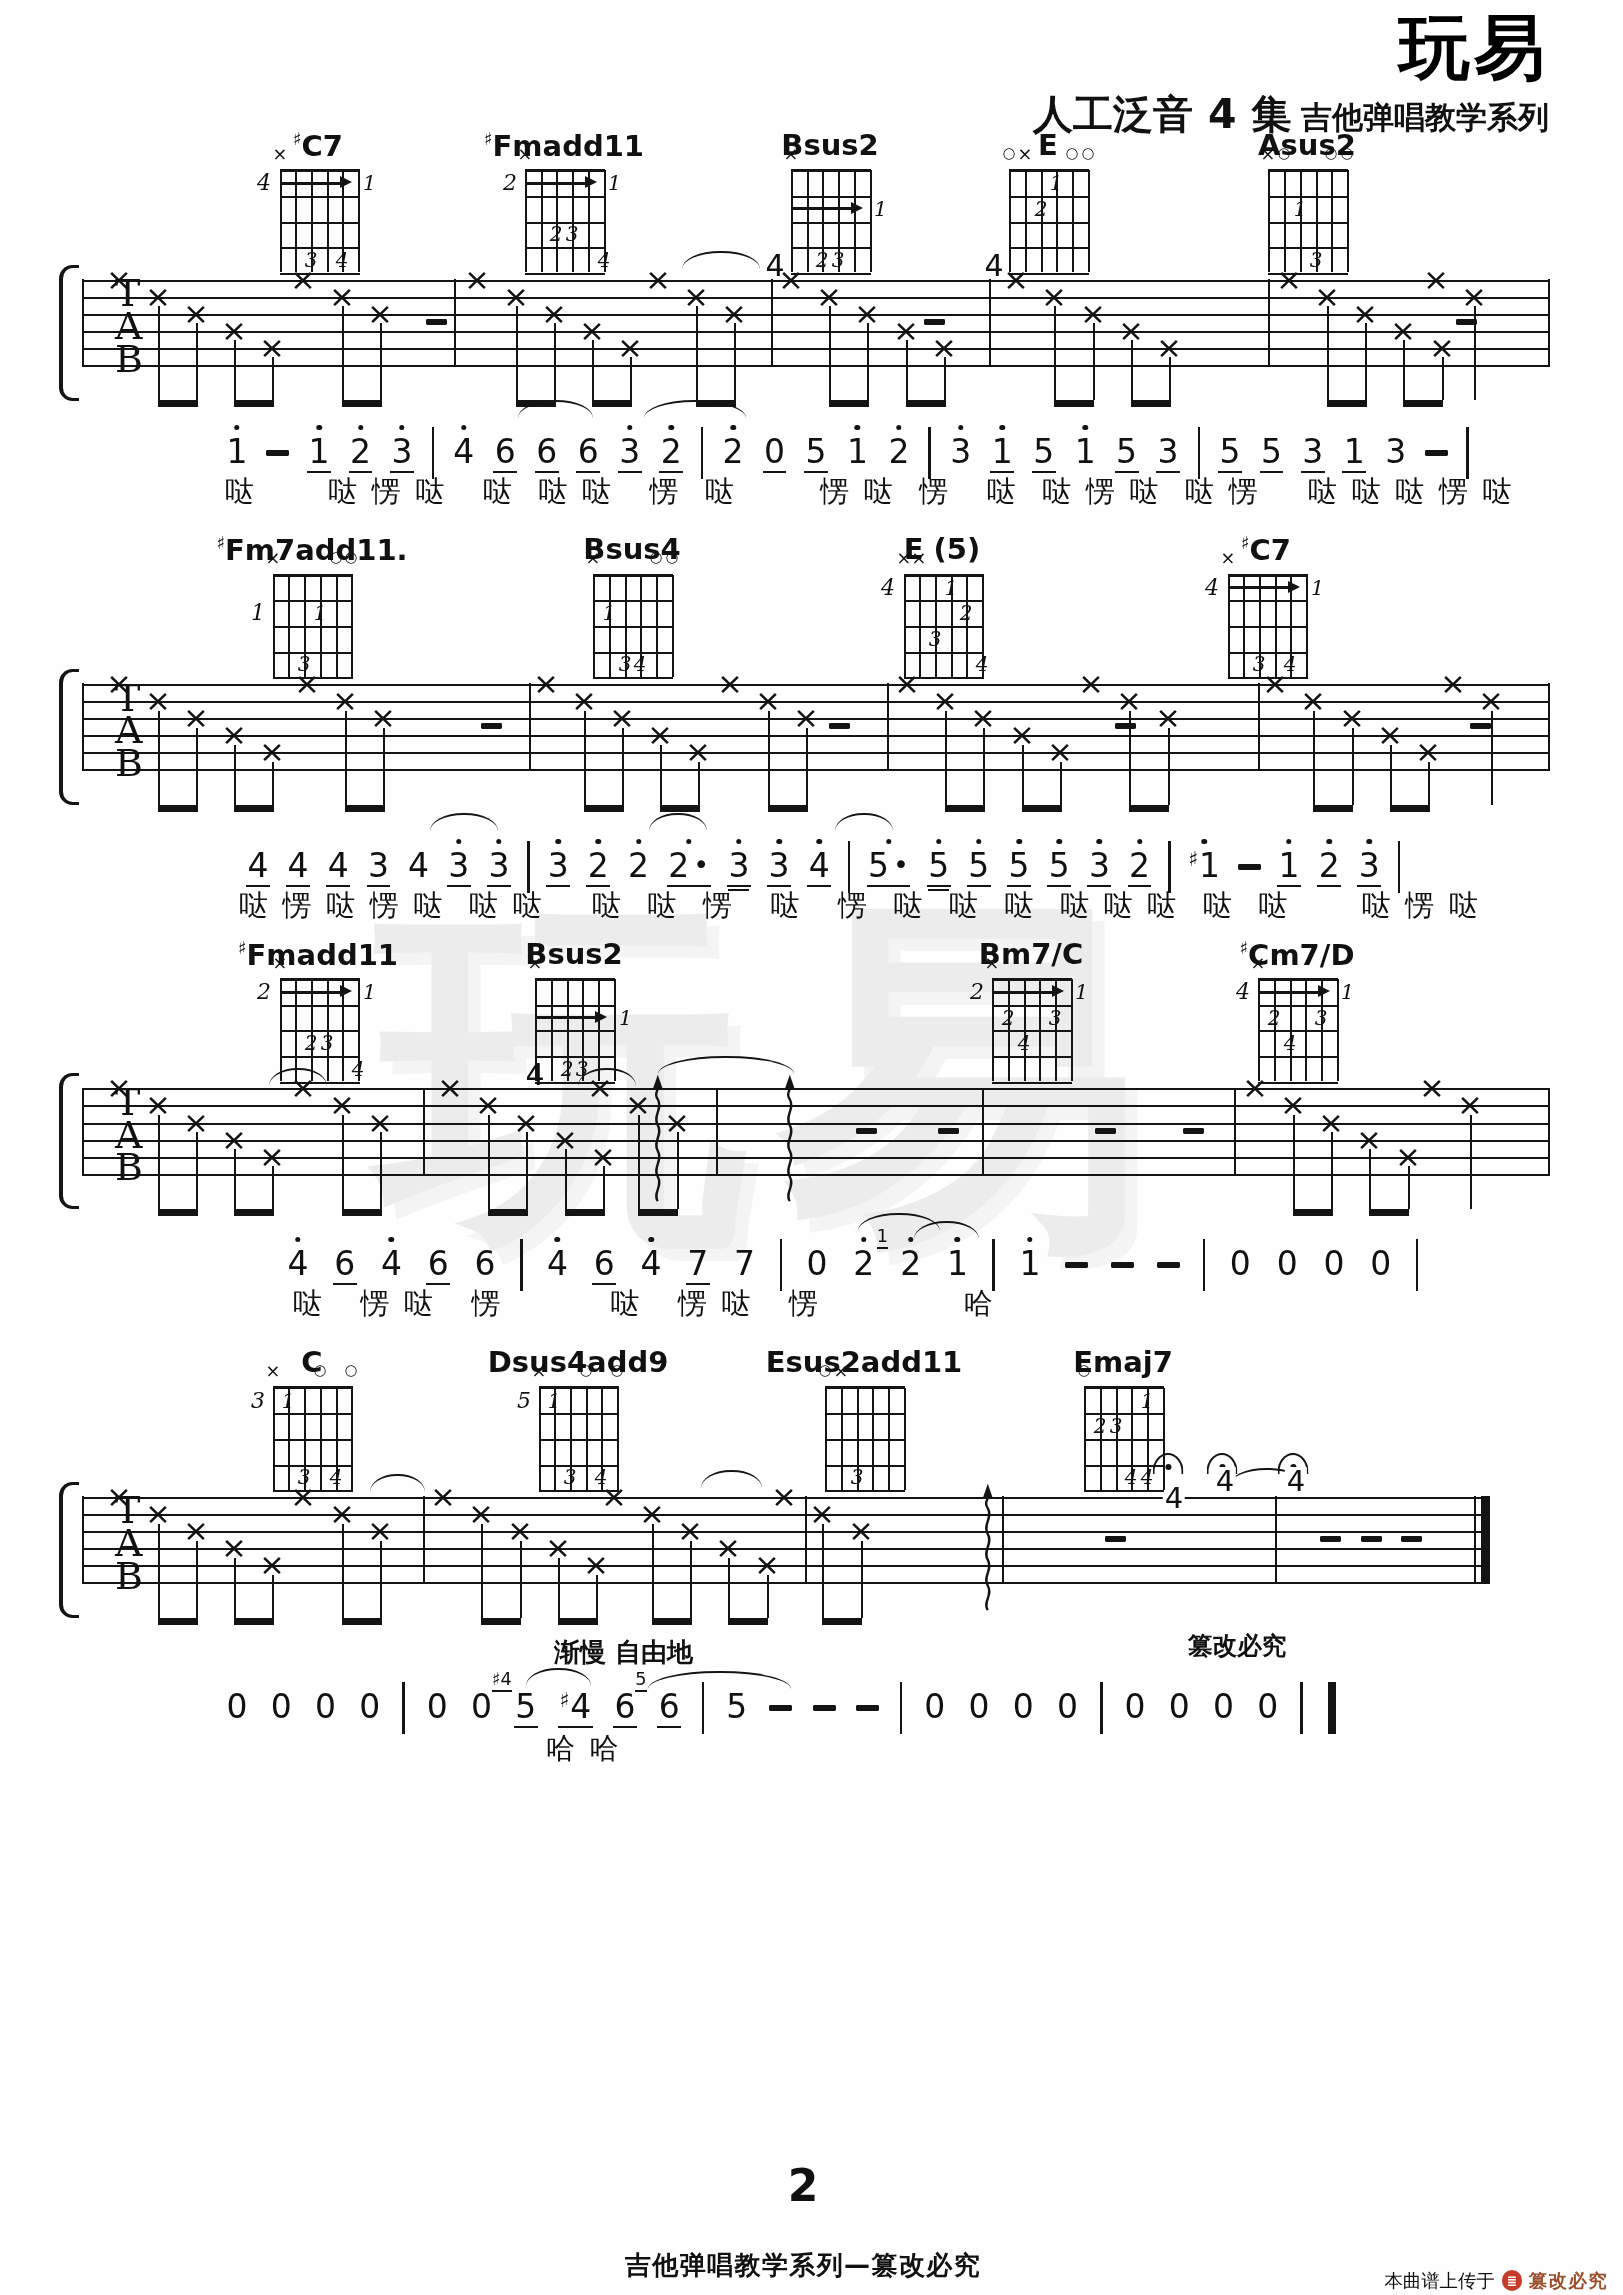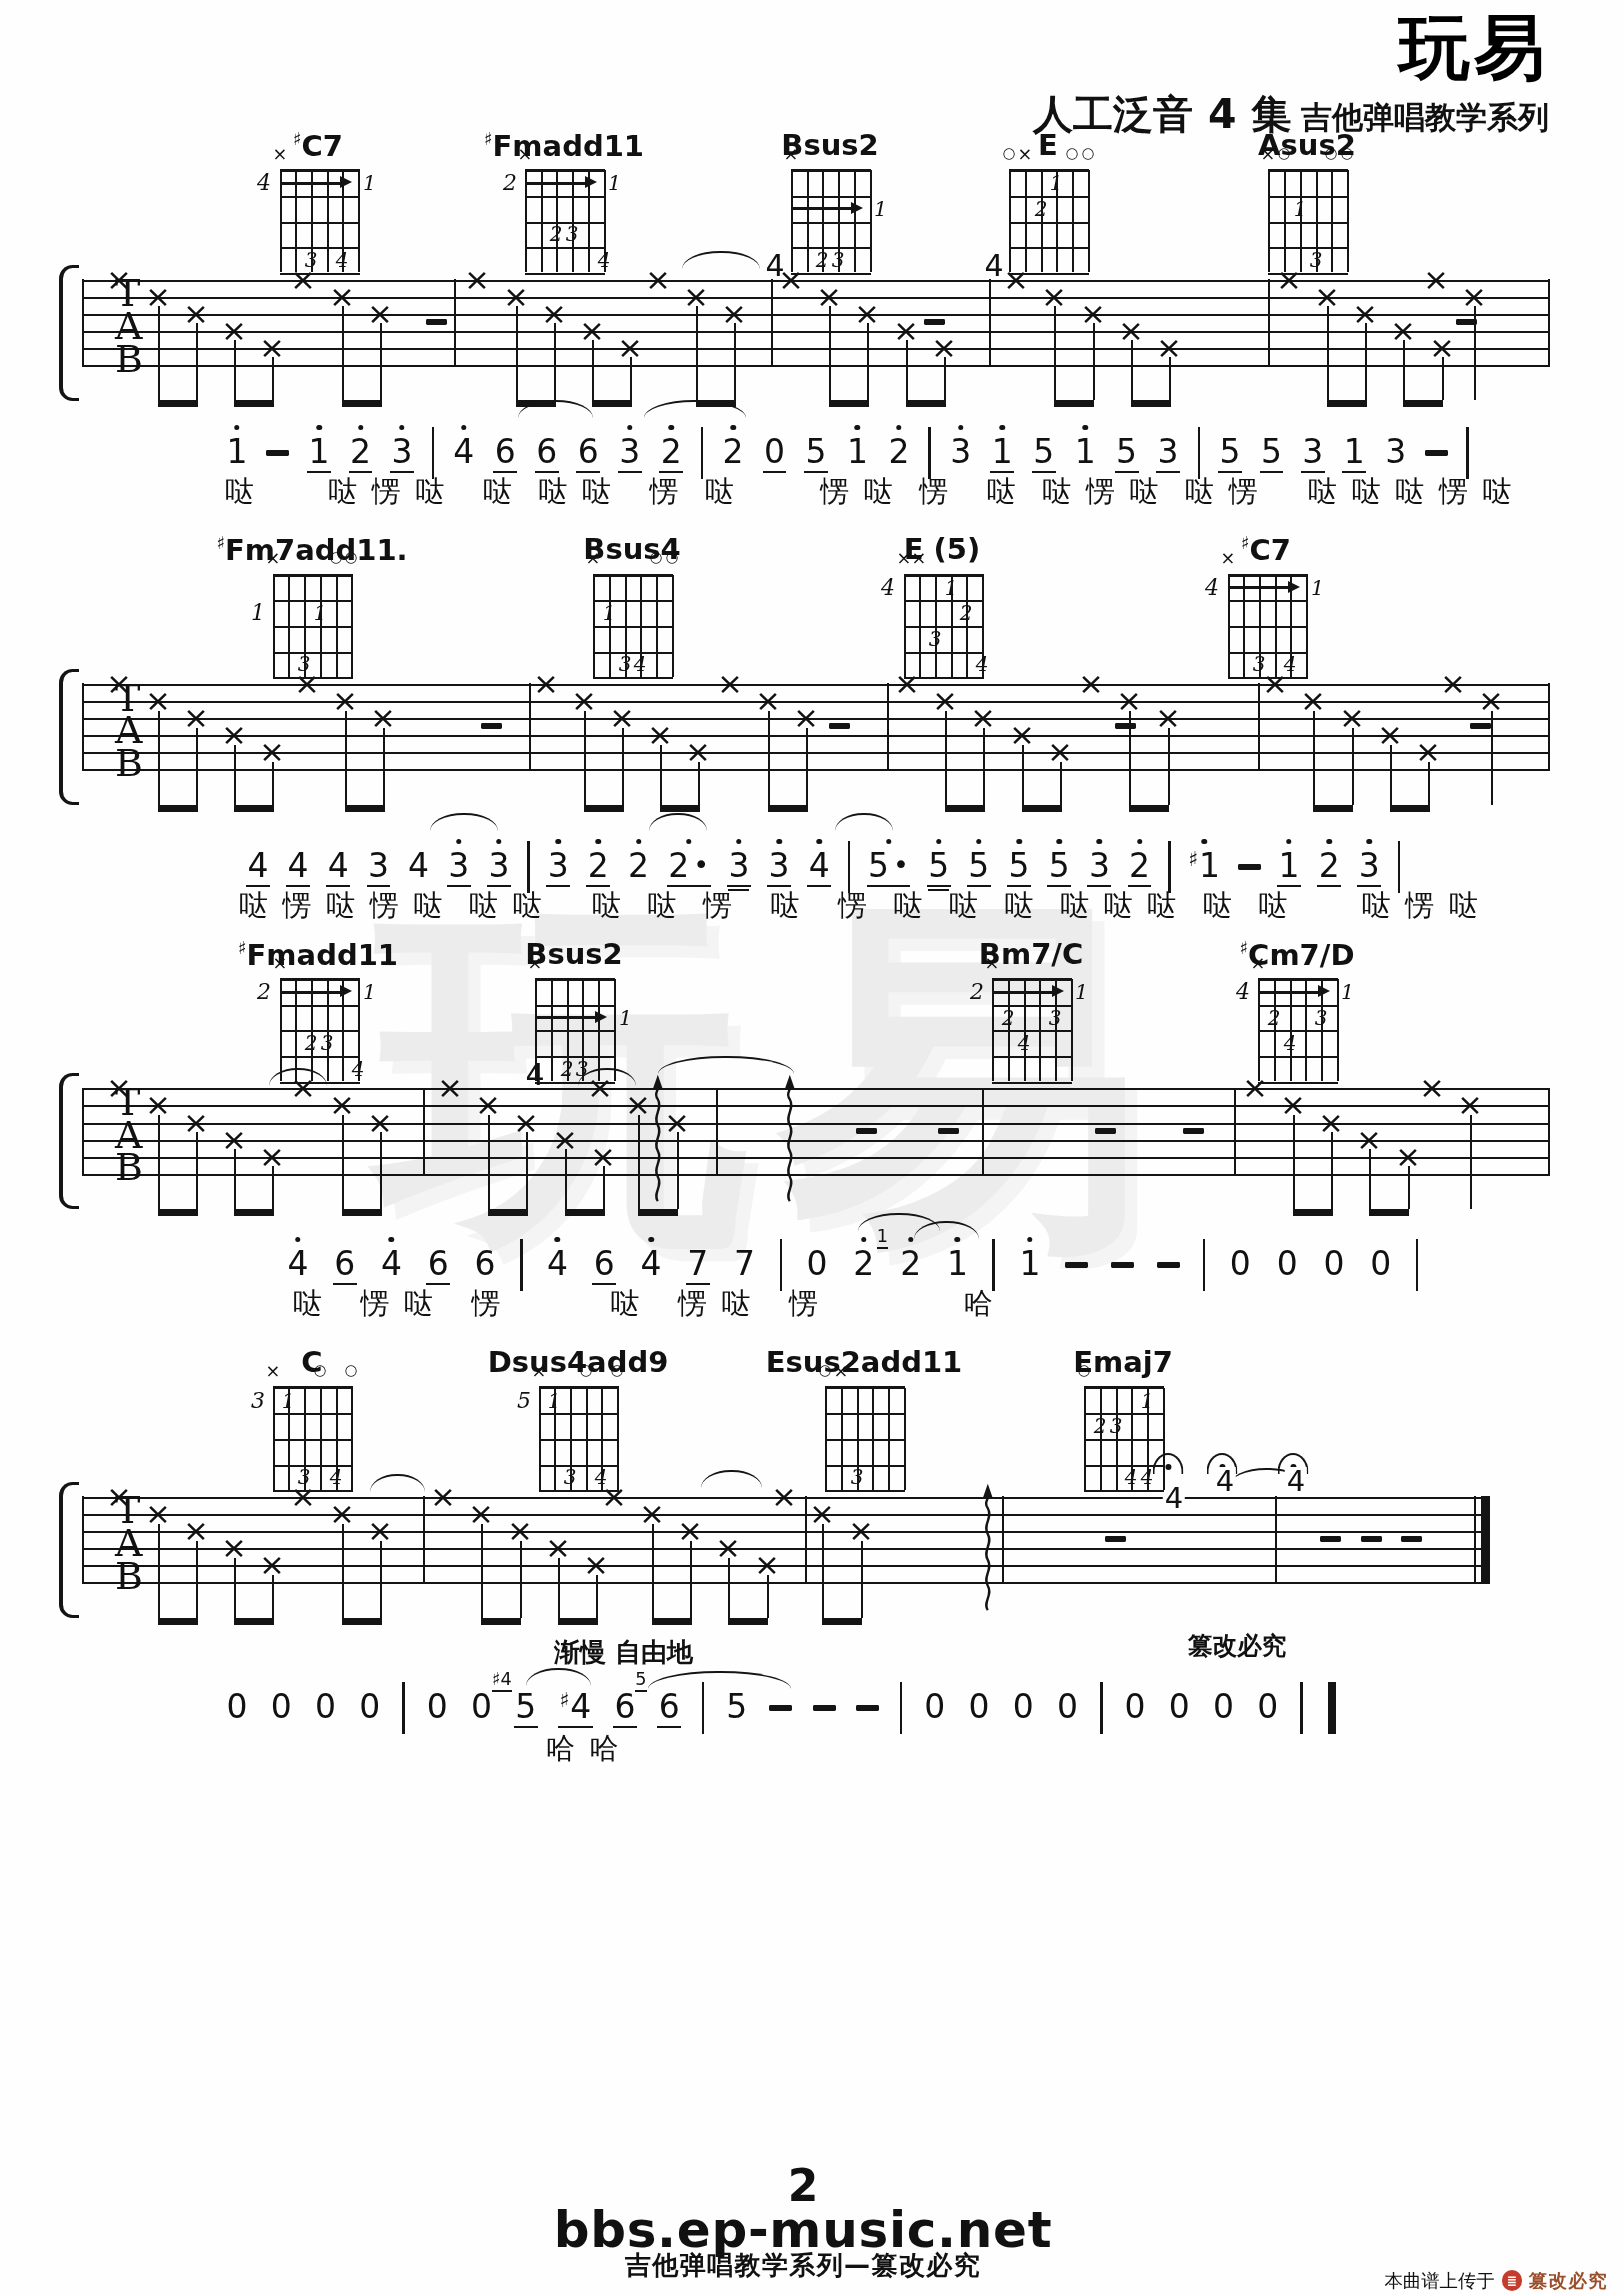--- a/index.html
+++ b/index.html
@@ -879,21 +879,20 @@
         <span class="jp-tok"><span>0</span></span>
         <span class="jp-tok"><span>0</span></span>
         <span class="jp-tok"><span>0</span></span>
         <span class="jp-bar"></span>
         <span class="jp-bar-thick"></span>
       </div>
       <div class="lyrics" style="left: 546px; top: 1734px;">哈 哈</div>
     </div>
 
   <div class="pg-num">2</div>
-  <div class="pg-site">bbs.ep-music.net</div>
   <div class="pg-notice">吉他弹唱教学系列—篡改必究</div>
   <div class="upload">
     <span>本曲谱上传于</span>
     <span class="mark-logo" style="background: rgb(197, 59, 44);">≣</span>
     <span class="site-name" style="color: rgb(154, 79, 44);">篡改必究</span>
   </div>
 </div>
 
 
 </body></html>

